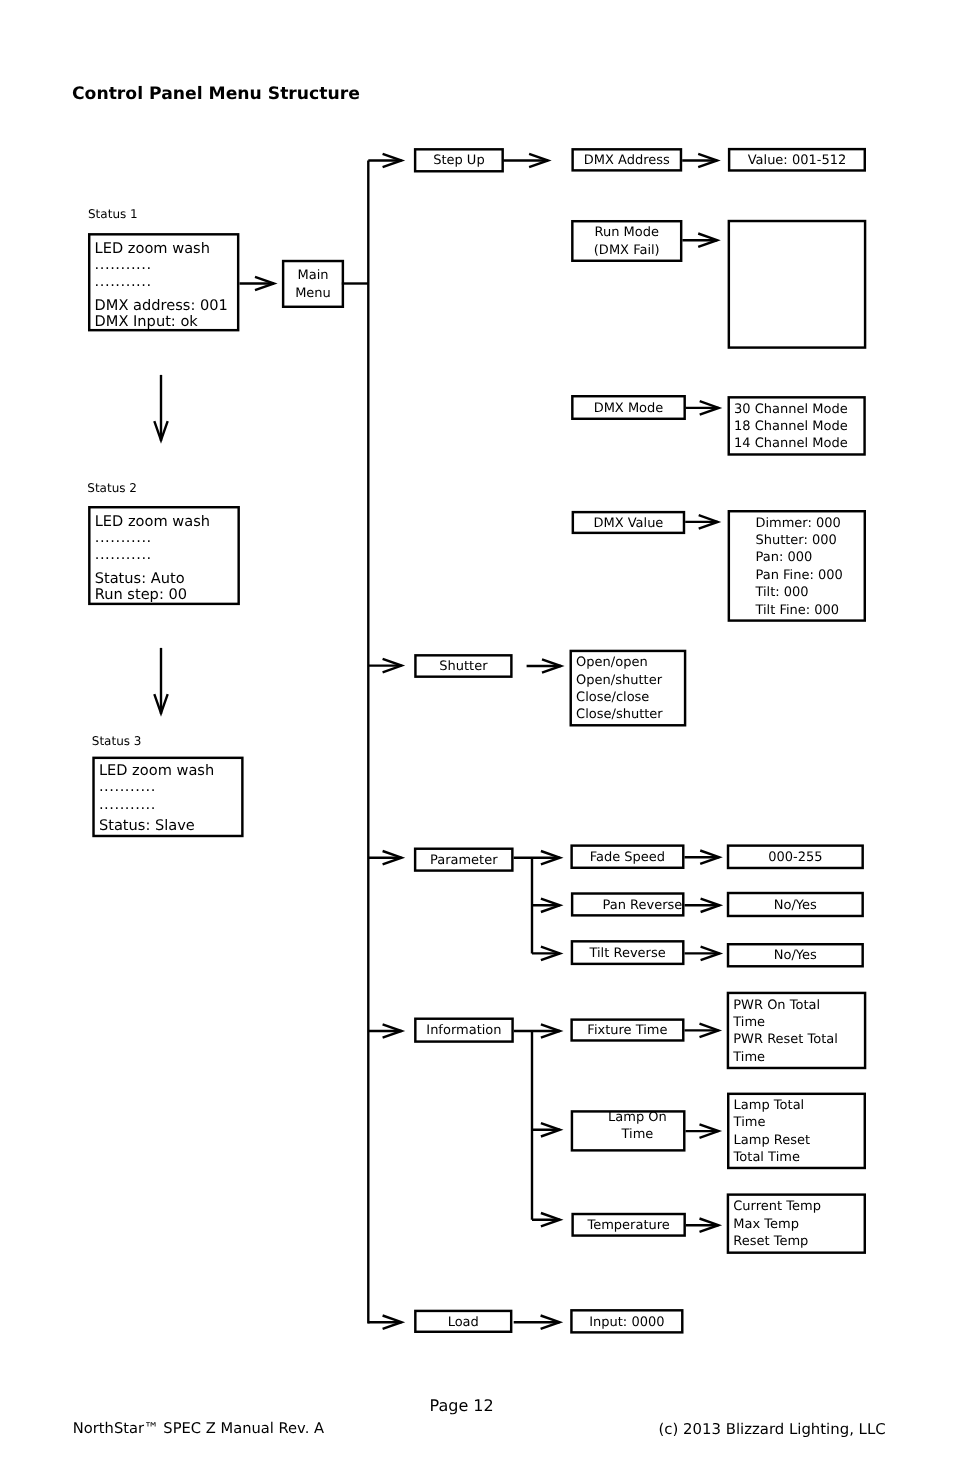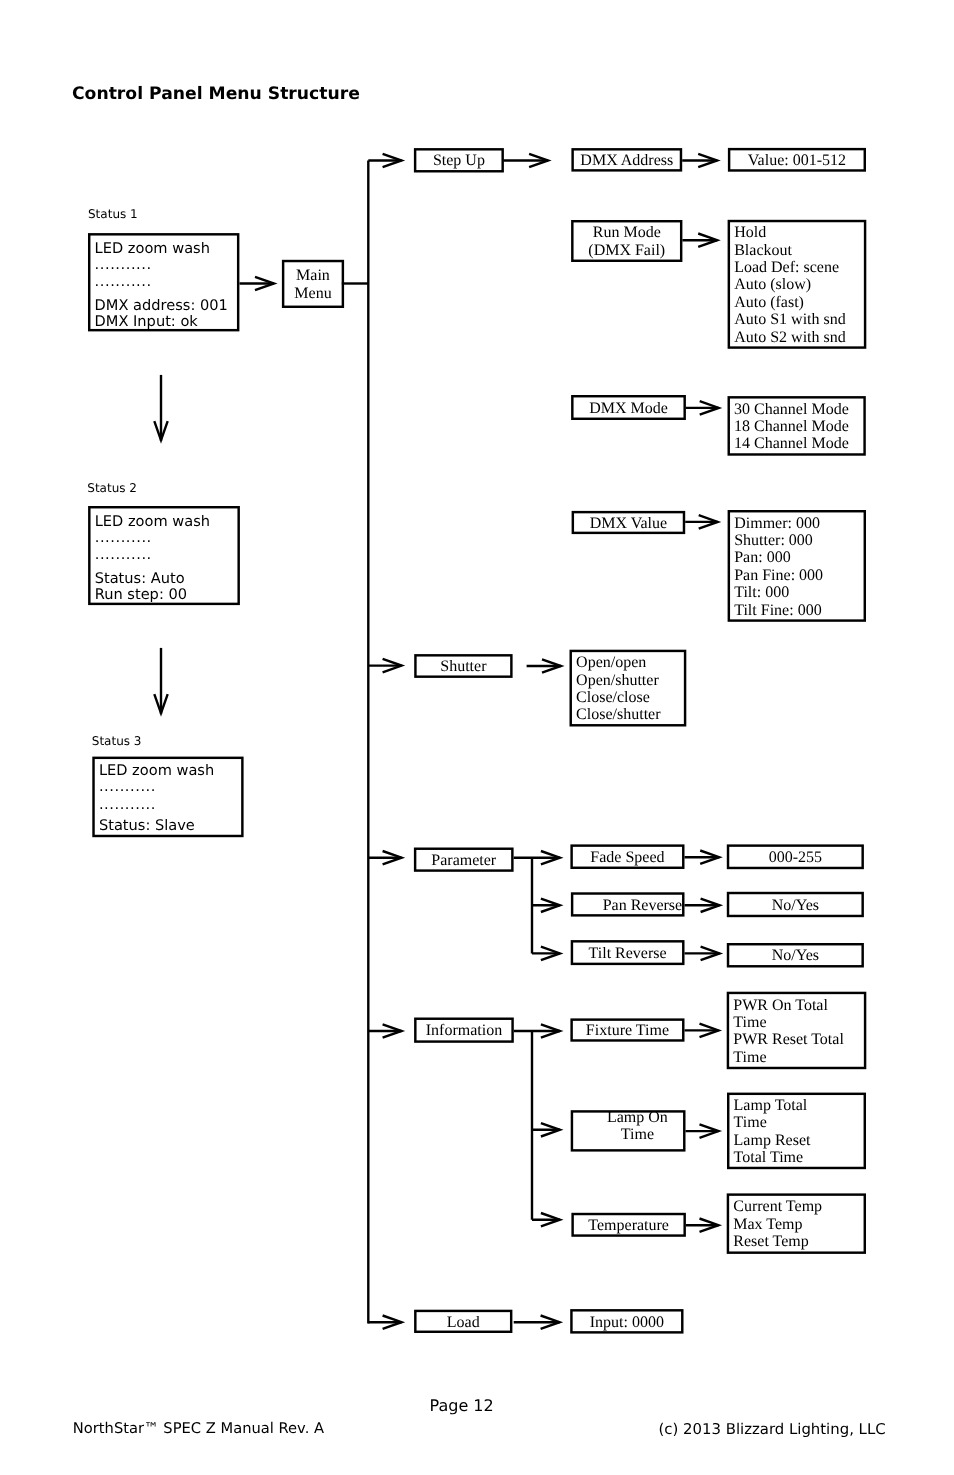--- a/index.html
+++ b/index.html
@@ -18,27 +18,26 @@
   #page { position: absolute; left:0; top:0; width:954px; height:1475px; }
   .abs { position: absolute; }
 
   .page-title { font-weight: bold; font-size: 17.2px; white-space: nowrap; line-height:17.2px; }
   .status-label { font-weight: normal; font-size: 12px; white-space: nowrap; line-height:14.5px; }
 
   .box {
     position: absolute;
     border: 2.45px solid transparent;
     background: transparent;
-    font-size: 16px;
+    font-size: 13px;
     line-height: 17.4px;
     white-space: pre;
     display: flex;
     flex-direction: column;
     justify-content: center;
-    font-family: Liberation Serif, serif;
   }
   .box > .bt { display:block; position:relative; top:0.9px; }
   .box.center { align-items: center; text-align: center; }
   .box.left { align-items: flex-start; text-align: left; padding-left: 4.6px; }
   .box-area { position:absolute; }
   .panel-line { position:absolute; left:6.6px; font-size:14.6px; line-height:15px; white-space:pre; }
   .panel-line.dots { letter-spacing: 0.55px; }
 
   .footer-left { font-size: 14.7px; white-space: nowrap; line-height:14.5px; }
   .footer-right { font-size: 14.9px; white-space: nowrap; line-height:14.5px; }
@@ -139,31 +138,24 @@
   <div class="box center" style="left:571.4px; top:1212.8px; width:114.5px; height:24px;"><span class="bt">Temperature</span></div>
 
   <div class="box center" style="left:570.2px; top:1309.1px; width:113.3px; height:24.5px;"><span class="bt">Input: 0000</span></div>
 
   <div class="box left" style="left:569.5px; top:649.7px; width:116.8px; height:76.8px;"><span class="bt">Open/open
 Open/shutter
 Close/close
 Close/shutter</span></div>
 
   <div class="box center" style="left:727.9px; top:147.9px; width:138.1px; height:23.8px;"><span class="bt">Value: 001-512</span></div>
-  <div class="box left" style="left:727.6px; top:219.8px; width:138.7px; height:129.0px;"><span class="bt">Hold
-Blackout
-Load Def: scene
-Auto (slow)
-Auto (fast)
-Auto S1 with snd
-Auto S2 with snd</span></div>
   <div class="box left" style="left:727.5px; top:396.1px; width:138.3px; height:59.6px;"><span class="bt">30 Channel Mode
 18 Channel Mode
 14 Channel Mode</span></div>
-  <div class="box left" style="left:727.6px; top:510px; width:138.4px; height:111.8px;"><span class="bt">Dimmer: 000
+  <div class="box left" style="left:727.6px; top:510px; width:138.4px; height:111.8px;align-items:center;"><span class="bt">Dimmer: 000
 Shutter: 000
 Pan: 000
 Pan Fine: 000
 Tilt: 000
 Tilt Fine: 000</span></div>
 
   <div class="box center" style="left:726.8px; top:844.4px; width:137.1px; height:24.8px;"><span class="bt">000-255</span></div>
   <div class="box center" style="left:726.8px; top:891.8px; width:137.1px; height:25.4px;"><span class="bt">No/Yes</span></div>
   <div class="box center" style="left:726.8px; top:943.0px; width:137.1px; height:24.5px;"><span class="bt">No/Yes</span></div>
 

